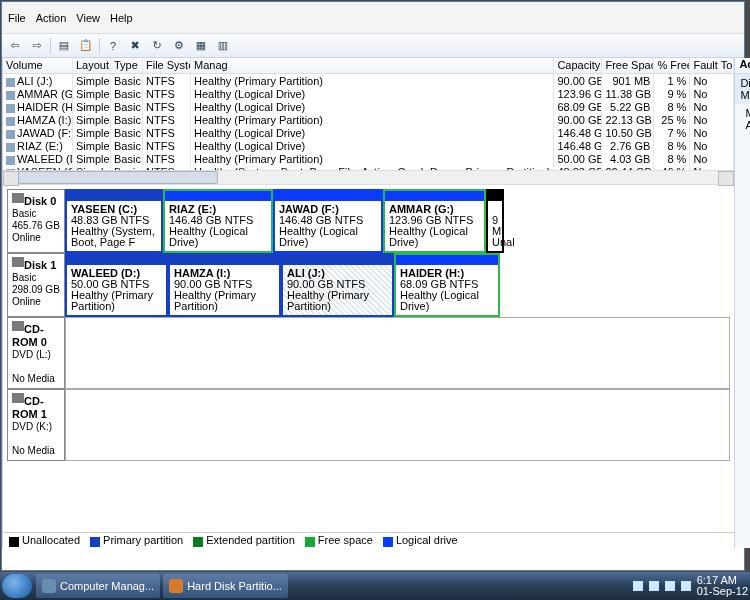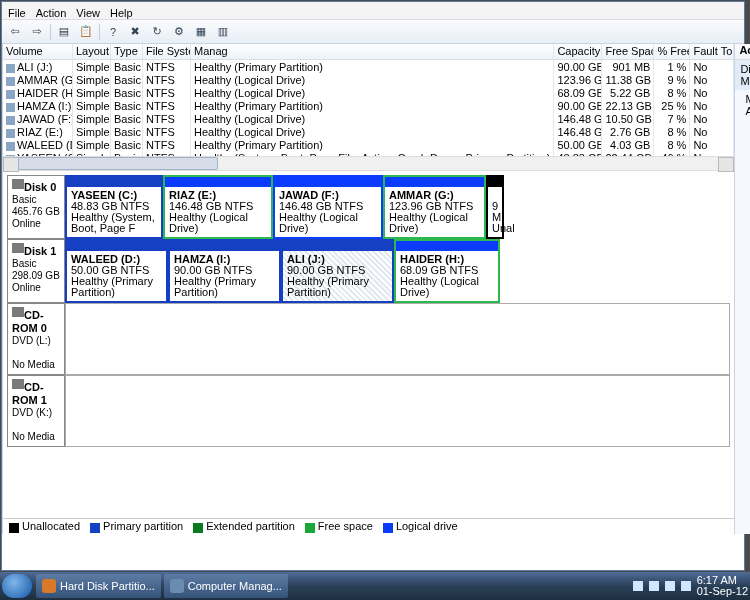--- a/index.html
+++ b/index.html
@@ -3,21 +3,21 @@
 <meta charset="utf-8">
 <style>
 *{box-sizing:border-box;margin:0;padding:0;font-family:"Segoe UI",Tahoma,sans-serif;font-size:11px}
 body{width:750px;height:600px;background:#4a4a4a;overflow:hidden}
 .window{width:744px;height:570px;margin:1px;background:#fff;border:1px solid #5a7aa0;position:relative}
 .titlebar{height:18px;background:linear-gradient(#eaf3fb,#d6e5f5);display:flex;align-items:center;padding:0 4px;border-bottom:1px solid #c0cee0}
 .titlebar .icon{width:14px;height:14px;background:#6a8cb0;margin-right:4px}
 .titlebar .caps{margin-left:auto;display:flex;gap:1px}
 .caps span{width:24px;height:13px;border:1px solid #9ab;display:inline-flex;align-items:center;justify-content:center;font-size:9px;background:linear-gradient(#f6f9fc,#d9e6f3)}
 .caps span:last-child{background:linear-gradient(#f3c8c8,#e59b9b);color:#722}
-.menubar{height:18px;background:#f4f4f4;display:flex;align-items:flex-end;gap:10px;padding:0 6px;border-bottom:1px solid #ddd}
+.menubar{height:32px;background:#f4f4f4;display:flex;align-items:center;gap:10px;padding:0 6px;border-bottom:1px solid #ddd}
 .menubar span{font-size:11px}
 .toolbar{height:24px;background:linear-gradient(#fafcfe,#e8eef6);display:flex;align-items:center;gap:4px;padding:0 4px;border-bottom:1px solid #c8d4e2}
 .toolbar .tbtn{width:18px;height:18px;border:1px solid transparent;display:inline-flex;align-items:center;justify-content:center;font-size:11px;color:#345}
 .toolbar .sep{width:1px;height:16px;background:#c0cee0}
 .body{display:flex;height:490px}
 .tree{width:114px;border-right:1px solid #c8d4e2;background:#fff;overflow:hidden}
 .tree .hdr{height:16px;background:linear-gradient(#fdfdfe,#eef3f9);border-bottom:1px solid #ddd;padding:0 4px;font-size:10px;white-space:nowrap;overflow:hidden}
 .tree ul{list-style:none;padding-left:8px;font-size:11px}
 .tree li{padding:1px 0;white-space:nowrap;overflow:hidden}
 .center{flex:1;background:#fff;display:flex;flex-direction:column}
@@ -273,26 +273,26 @@
    <div class="item">
           <span>More Actions</span>
         </div>
   </div>
  </div>
 </div>
 
 <div class="taskbar">
  <div class="start"></div>
  <div class="tbtn2">
+      <span class="ico" style="background:#6a8cb0"></span>
+      <span>Computer Manag...</span>
+    </div>
+ <div class="tbtn2">
       <span class="ico"></span>
       <span>Hard Disk Partitio...</span>
-    </div>
- <div class="tbtn2">
-      <span class="ico" style="background:#6a8cb0"></span>
-      <span>Computer Manag...</span>
     </div>
  <div class="tray">
   <span class="ico"></span>
   <span class="ico"></span>
   <span class="ico"></span>
   <span class="ico"></span>
   <div>
         <div>6:17 AM</div>
         <div>01-Sep-12</div>
       </div>

